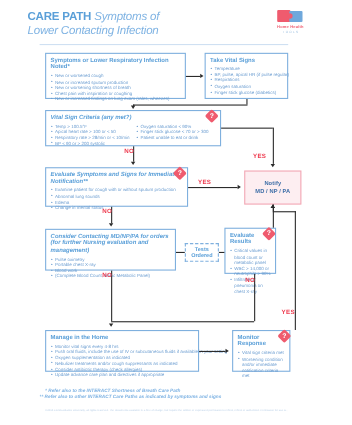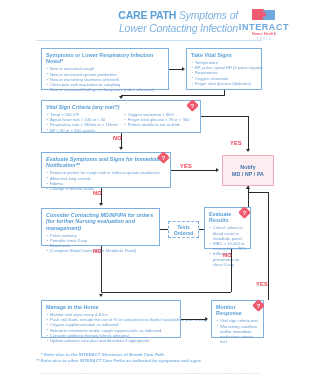--- a/index.html
+++ b/index.html
@@ -25,23 +25,22 @@
 
   
   .header {
     position: absolute;
     left: 0; top: 0;
     width: 298px;
     height: 44px;
   }
   .title-block {
     position: absolute;
-    left: 48px; top: 9px;
+    left: 25px; top: 9px;
     width: 190px;
-    text-align: right;
   }
   .title-line {
     font-size: 10.5px;
     line-height: 12.5px;
     color: #7fb3e3;
     font-style: italic;
     letter-spacing: -0.2px;
     white-space: nowrap;
   }
   .title-strong {
@@ -276,21 +275,20 @@
       </div>
       <div class="title-line">Lower Contacting Infection</div>
     </div>
 
     <div class="logo">
       <div class="logo-mark">
         <div class="puz-a"></div>
         <div class="puz-b"></div>
         <div class="puz-notch"></div>
       </div>
-      <div class="logo-word">INTERACT</div>
       <div class="logo-sub">Home Health</div>
       <div class="logo-sub2">T O O L S</div>
     </div>
     <div class="header-rule"></div>
   </div>
 
   <div class="box" id="box-symptoms">
     <div class="box-title">Symptoms or Lower Respiratory Infection Noted*</div>
     <ul class="bul">
       <li>New or worsened cough</li>

